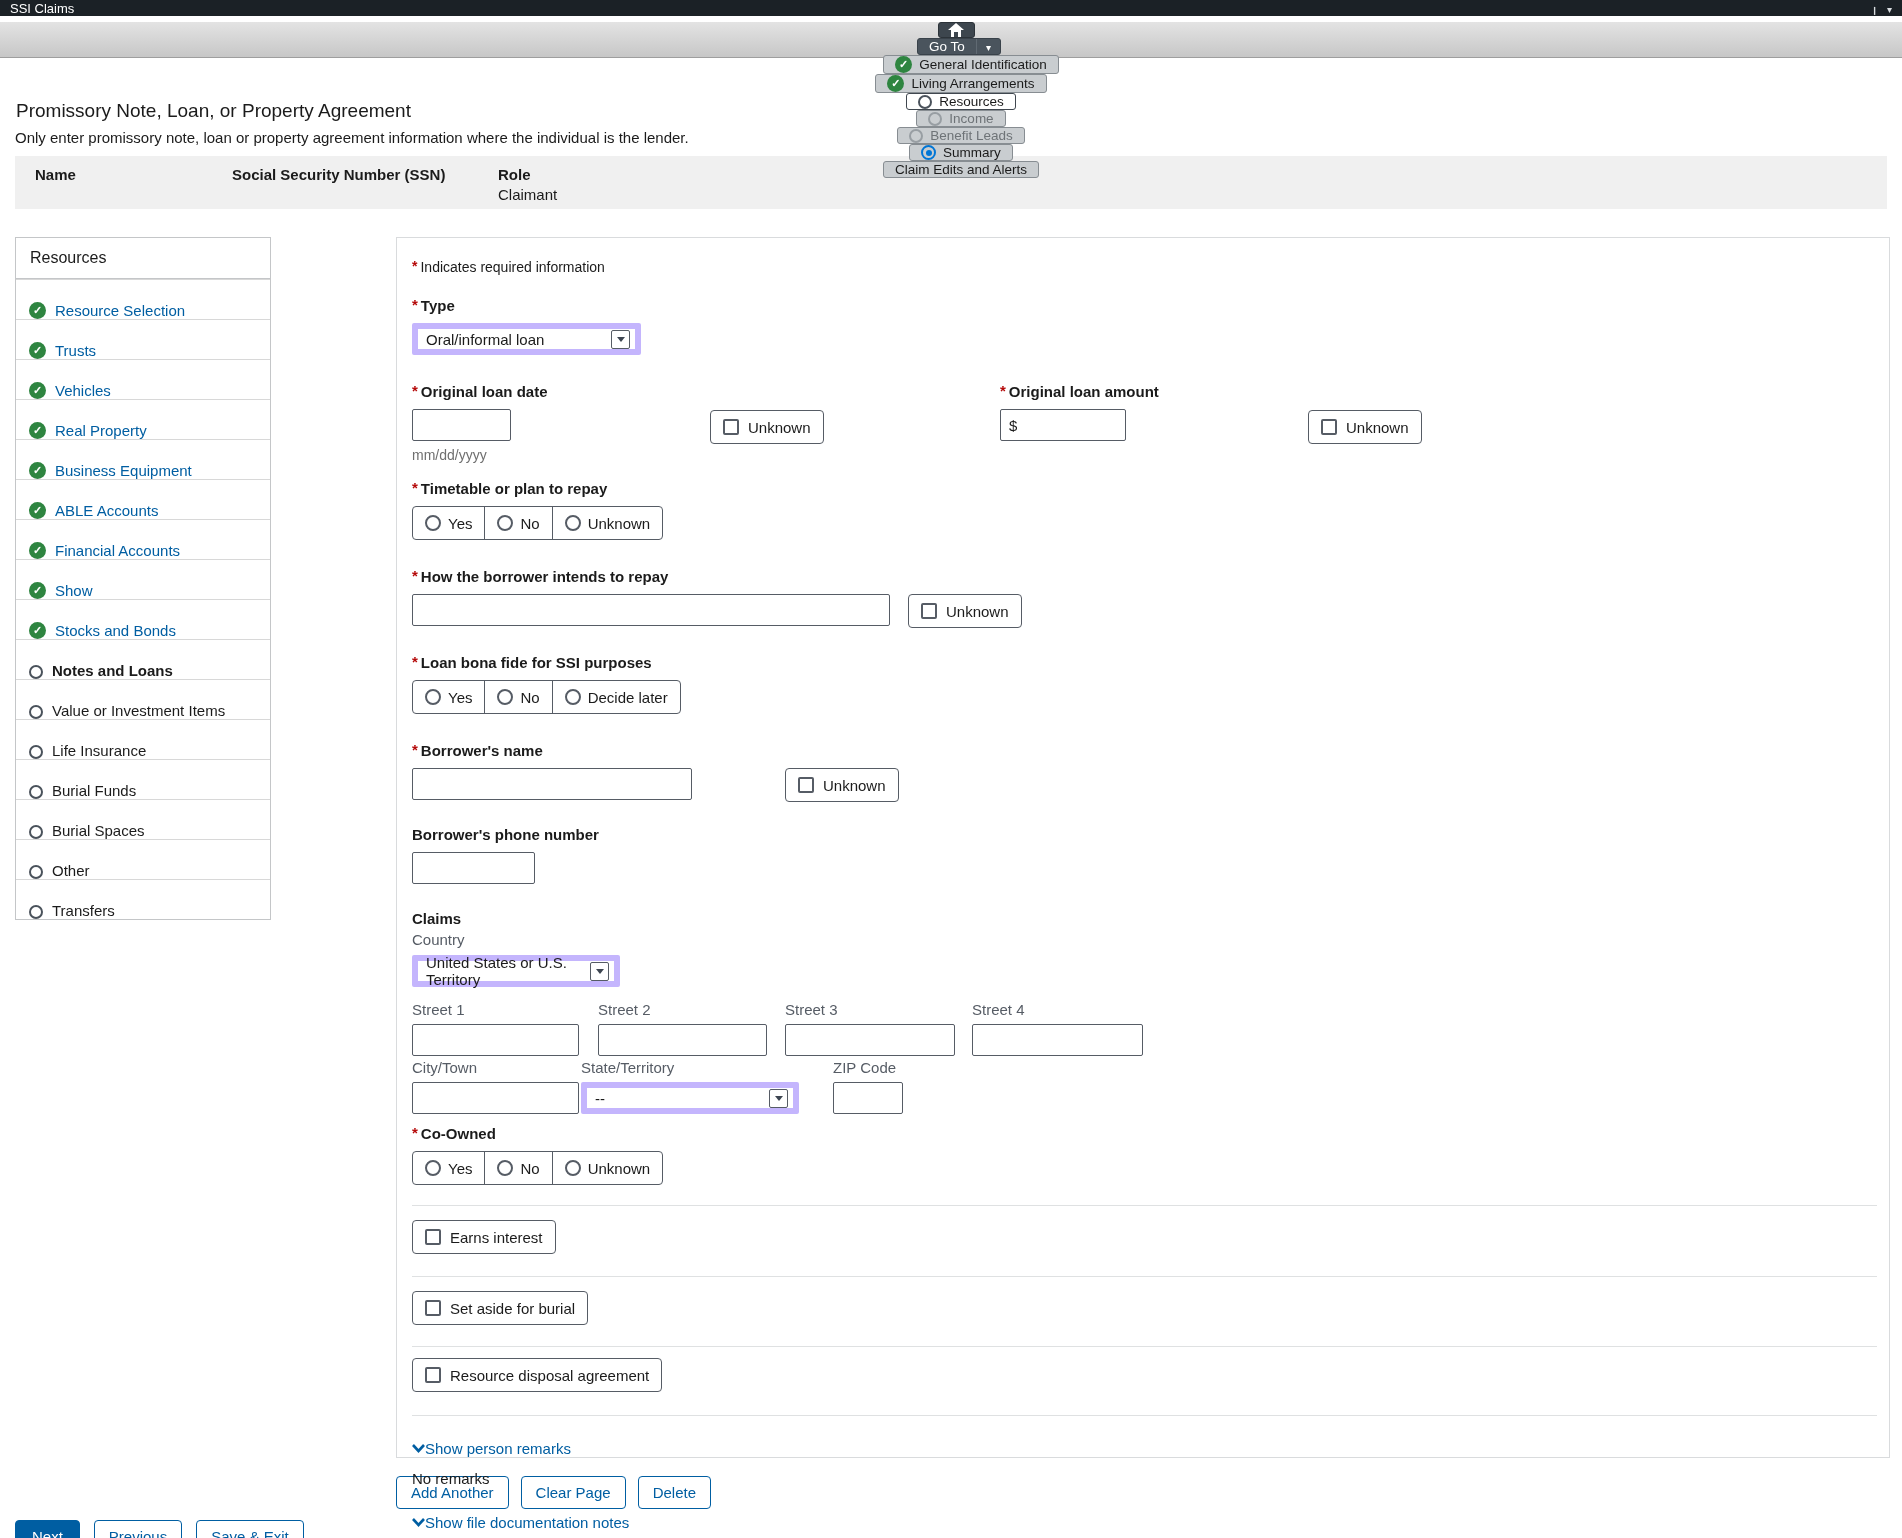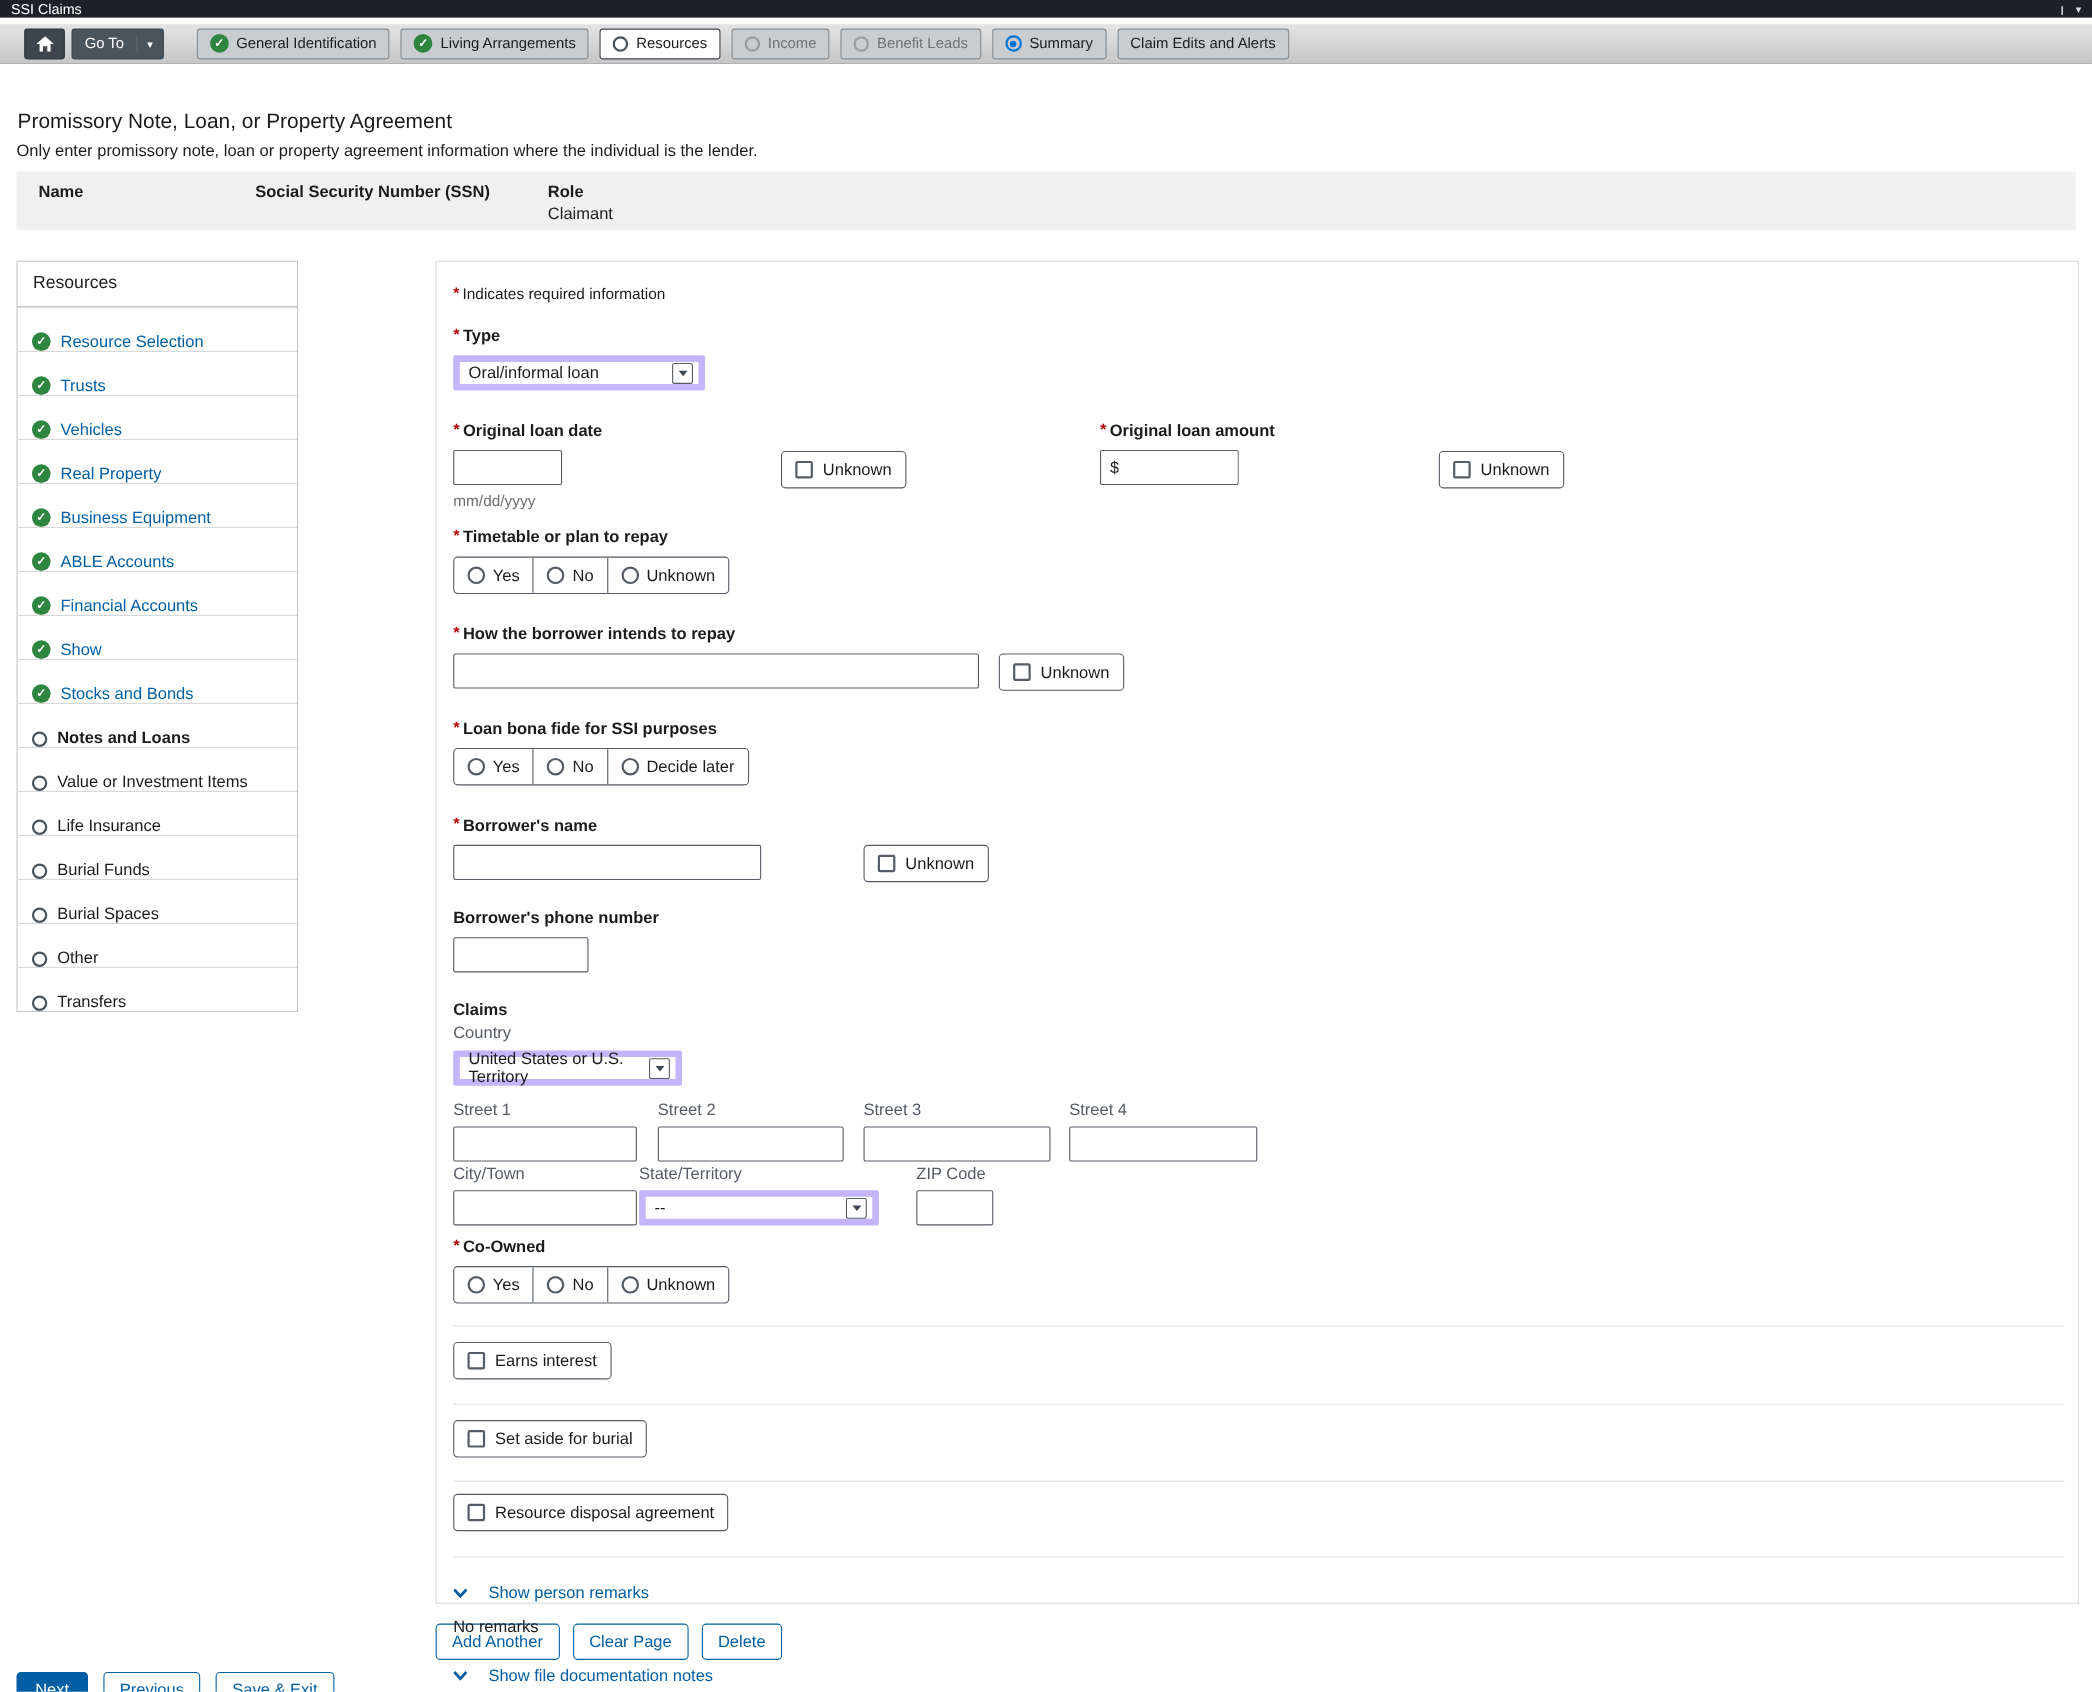--- a/index.html
+++ b/index.html
@@ -11,21 +11,21 @@
   .topbar { position:absolute; top:0; left:0; width:100%; height:16px; background:#1b2126;
     color:#fff; display:flex; align-items:center; justify-content:space-between; padding:0 10px; }
   .topbar-title { font-size:13px; }
   .topbar-icons { display:flex; align-items:center; gap:9px; color:#d9dde0; }
   .tb-bar::before { content:"❙"; font-size:8px; }
   .tb-caret::before { content:"▾"; font-size:10px; }
 
   
   .navbar { position:absolute; top:22px; left:0; width:100%; height:36px;
     background:linear-gradient(#e3e3e3,#c7c7c7); border-bottom:1px solid #9e9e9e;
-    display:flex; align-items:center; padding-left:22px; }
+    display:flex; align-items:center; padding-left:10px;flex-direction:column; }
   .btn-home { width:37px; height:28px; background:#3d464e; border:1px solid #2c3339;
     border-radius:3px; display:flex; align-items:center; justify-content:center; cursor:pointer; }
   .btn-goto { height:28px; margin-left:6px; background:#4a545d; border:1px solid #39424a;
     border-radius:3px; color:#fff; display:flex; align-items:center; font-size:13.5px; cursor:pointer; }
   .goto-label { padding:0 11px; }
   .goto-caret { padding:0 9px; border-left:1px solid #606a73; }
   .goto-caret::before { content:"▾"; font-size:10px; }
   .tab { height:28px; display:inline-flex; align-items:center; gap:7px; padding:0 11px;
     background:#c9cdd0; border:1px solid #878d92; border-radius:3px; font-size:13.5px;
     color:#1b1b1b; margin-left:10px; cursor:pointer; white-space:nowrap; }
@@ -105,21 +105,21 @@
   .radio { width:16px; height:16px; border:2px solid #565c65; border-radius:50%;
     background:#fff; flex:none; }
   .checkbox { width:16px; height:16px; border:2px solid #565c65; border-radius:2px;
     background:#fff; flex:none; }
   .check-box-btn { display:inline-flex; align-items:center; gap:9px; height:34px;
     border:1px solid #565c65; border-radius:4px; padding:0 12px; font-size:15px;
     background:#fff; cursor:pointer; white-space:nowrap; }
 
   .abs { position:absolute; top:27px; }
   .divider { border-top:1px solid #dfe1e2; height:0; }
-  .link-row { display:inline-flex; align-items:center; gap:19px; color:#005ea2;
+  .link-row { display:inline-flex; align-items:center; gap:0; color:#005ea2;
     font-size:15px; cursor:pointer; }
   .empty-text { font-size:15px; margin-top:13px; }
 
   
   .addr-row { position:relative; height:58px; margin-top:14px; }
   .addr-cell { position:absolute; top:0; }
 
   
   .actions-row { margin:18px 0 0 396px; display:flex; gap:12px; }
   .btn-outline { height:33px; padding:0 14px; border:1px solid #005ea2; border-radius:4px;

